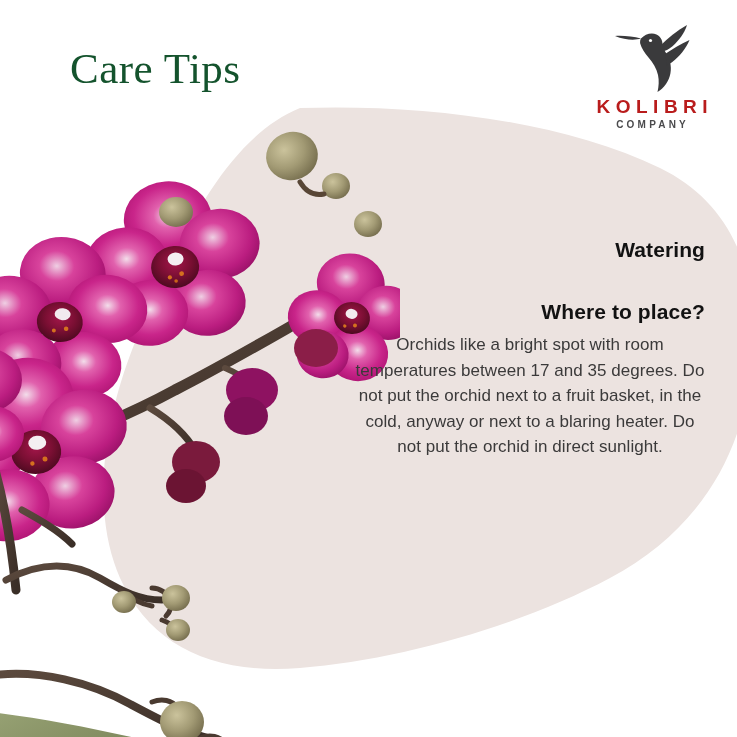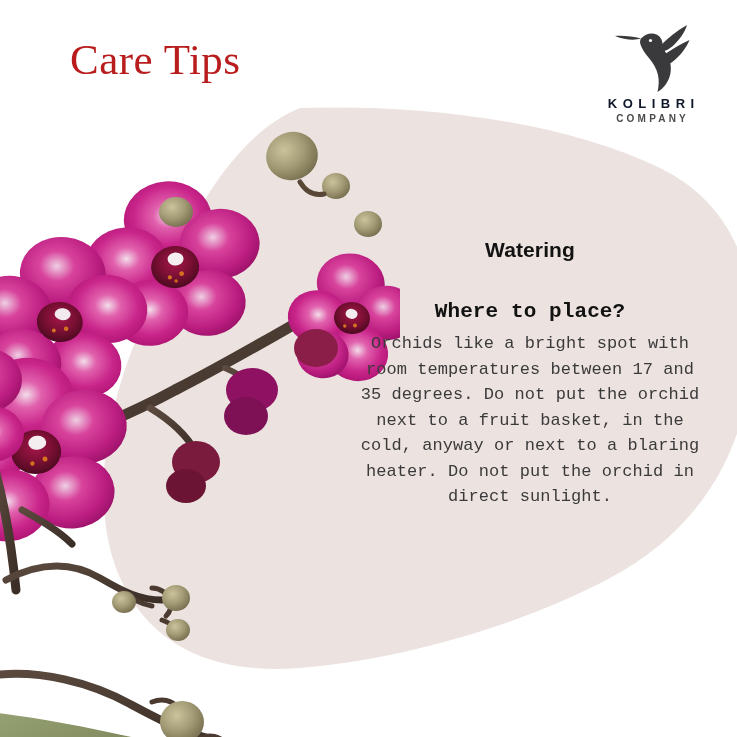--- a/index.html
+++ b/index.html
@@ -20,26 +20,26 @@
   .blob-layer {
     position: absolute;
     inset: 0;
     z-index: 1;
   }
 
   
   .page-title {
     position: absolute;
     left: 70px;
-    top: 35px;
+    top: 44px;
     z-index: 6;
     font-family: "Liberation Serif", "DejaVu Serif", serif;
     font-size: 43px;
     font-weight: 400;
-    color: #b91c1c;
+    color: #14532d;
     letter-spacing: 0.5px;
     white-space: nowrap;
   }
 
   
   .logo {
     position: absolute;
     left: 591px;
     top: 18px;
     width: 120px;
@@ -47,24 +47,24 @@
     text-align: center;
   }
   .logo-bird {
     display: block;
     margin: 0 auto;
     width: 92px;
     height: 76px;
   }
   .logo-wordmark {
     margin-top: 3px;
-    font-size: 13px;
+    font-size: 19px;
     font-weight: 700;
     letter-spacing: 5.5px;
-    color: #0f172a;
+    color: #b91c1c;
     text-indent: 5.5px;
     line-height: 1.05;
   }
   .logo-subwordmark {
     margin-top: 3px;
     font-size: 10px;
     font-weight: 700;
     letter-spacing: 3.2px;
     color: #4a4a4c;
     text-indent: 3.2px;
@@ -84,27 +84,28 @@
 
   
   .tips-column {
     position: absolute;
     left: 355px;
     top: 238px;
     width: 350px;
     z-index: 5;
     text-align: center;
   }
-  .tip-block + .tip-block { margin-top: 38px; font-family: Liberation Mono, monospace; }
+  .tip-block + .tip-block { margin-top: 38px; }
   .tip-heading {
     font-size: 21px;
     font-weight: 700;
     color: #121212;
     margin: 0 0 8px 0;
     letter-spacing: 0.1px;
+    text-align: right;
   }
   .tip-body {
     font-size: 17px;
     font-weight: 400;
     line-height: 25.5px;
     color: #3b3a3a;
     margin: 0;
     letter-spacing: 0.05px;
   }
 </style>

